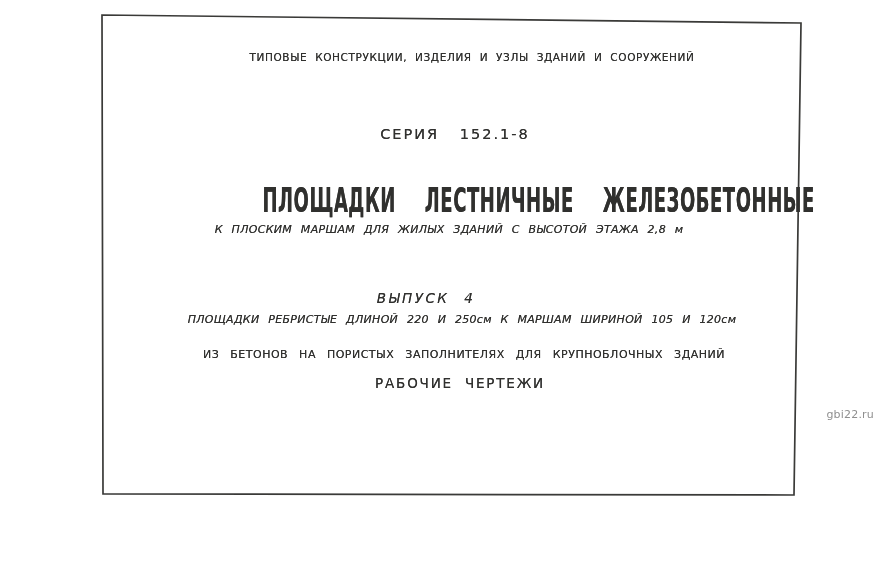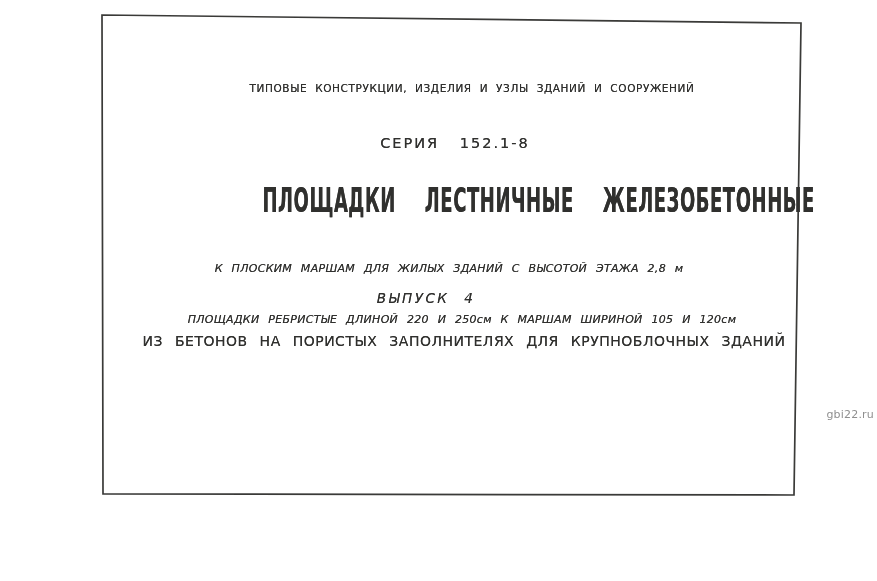--- a/index.html
+++ b/index.html
@@ -30,55 +30,55 @@
     position: absolute;
     width: 700px;
     text-align: center;
     color: var(--ink);
     text-shadow: 0 0 0.6px rgba(45,45,43,0.85);
     white-space: nowrap;
   }
   .header-line {
     left: 122px; top: 51px;
     font-size: 10.5px; line-height: 13px;
-    letter-spacing: 0.6px; word-spacing: 4px; margin-top: 31px;
+    letter-spacing: 0.6px; word-spacing: 4px;
   }
   .series-line {
-    left: 105px; top: 134px;
+    left: 105px; top: 125px;
     font-size: 14.5px; line-height: 18px;
     letter-spacing: 2px; word-spacing: 14px;
   }
   .title-line {
     left: 98px; top: 181px;
     font-size: 34px; line-height: 38px;
     font-weight: bold;
     letter-spacing: 1px; word-spacing: 42px;
     transform: scaleX(0.53);
     transform-origin: center;
   }
   .subtitle-line {
     left: 99px; top: 223px;
     font-size: 11px; line-height: 14px;
     font-style: italic;
-    letter-spacing: 0.3px; word-spacing: 5px; margin-top: 39px;
+    letter-spacing: 0.3px; word-spacing: 5px;
   }
   .issue-line {
     left: 76px; top: 290px;
     font-size: 13.5px; line-height: 16px;
     letter-spacing: 2.5px; word-spacing: 8px; font-style: italic;
   }
   .desc1-line {
     left: 112px; top: 313px;
     font-size: 11px; line-height: 14px;
     font-style: italic;
     letter-spacing: 0.3px; word-spacing: 5px; text-align: center;
   }
   .desc2-line {
-    left: 114px; top: 334px;
-    font-size: 14px; line-height: 14px;
+    left: 114px; top: 348px;
+    font-size: 11px; line-height: 14px;
     letter-spacing: 0.5px; word-spacing: 7px;
   }
   .worktype-line {
     left: 110px; top: 375px;
     font-size: 13.5px; line-height: 16px;
     letter-spacing: 1.8px; word-spacing: 6px;
   }
   .watermark {
     position: absolute;
     right: 3px; top: 409px;
@@ -103,16 +103,17 @@
   <div class="line title-line">ПЛОЩАДКИ ЛЕСТНИЧНЫЕ ЖЕЛЕЗОБЕТОННЫЕ</div>
 
   <div class="line subtitle-line">К ПЛОСКИМ МАРШАМ ДЛЯ ЖИЛЫХ ЗДАНИЙ С ВЫСОТОЙ ЭТАЖА 2,8 м</div>
 
   <div class="line issue-line">ВЫПУСК 4</div>
 
   <div class="line desc1-line">ПЛОЩАДКИ РЕБРИСТЫЕ ДЛИНОЙ 220 И 250см К МАРШАМ ШИРИНОЙ 105 И 120см</div>
 
   <div class="line desc2-line">ИЗ БЕТОНОВ НА ПОРИСТЫХ ЗАПОЛНИТЕЛЯХ ДЛЯ КРУПНОБЛОЧНЫХ ЗДАНИЙ</div>
 
+  <div class="line worktype-line">РАБОЧИЕ ЧЕРТЕЖИ</div>
 
   <div class="watermark">gbi22.ru</div>
 
 </div>
 
 </body></html>

